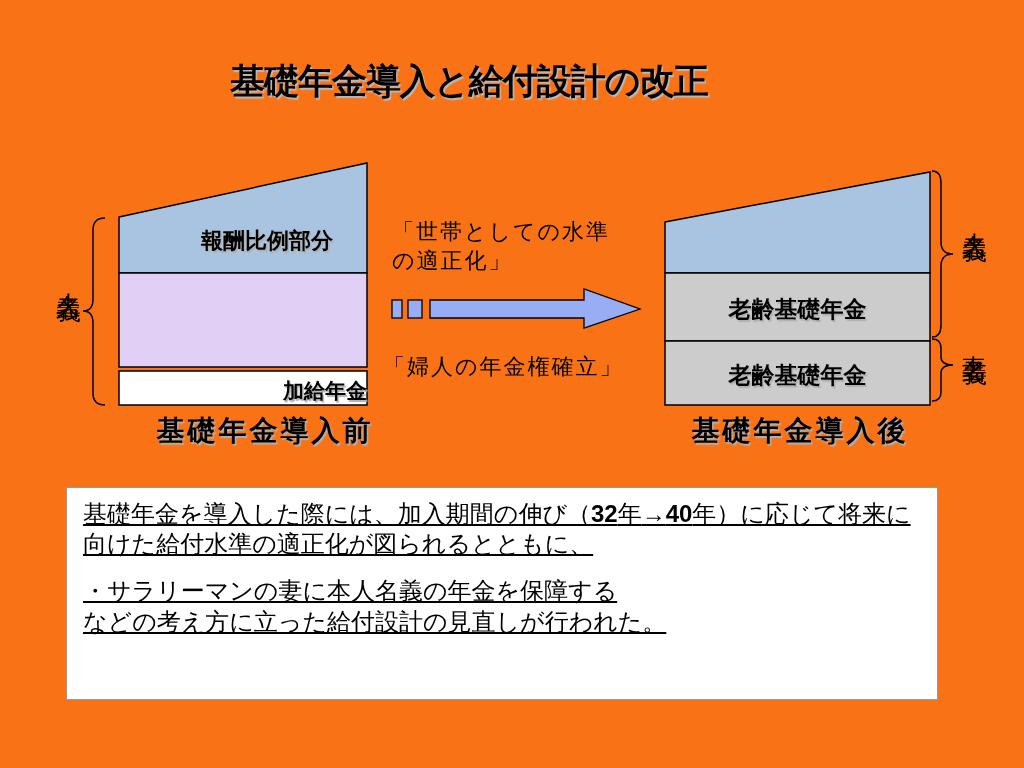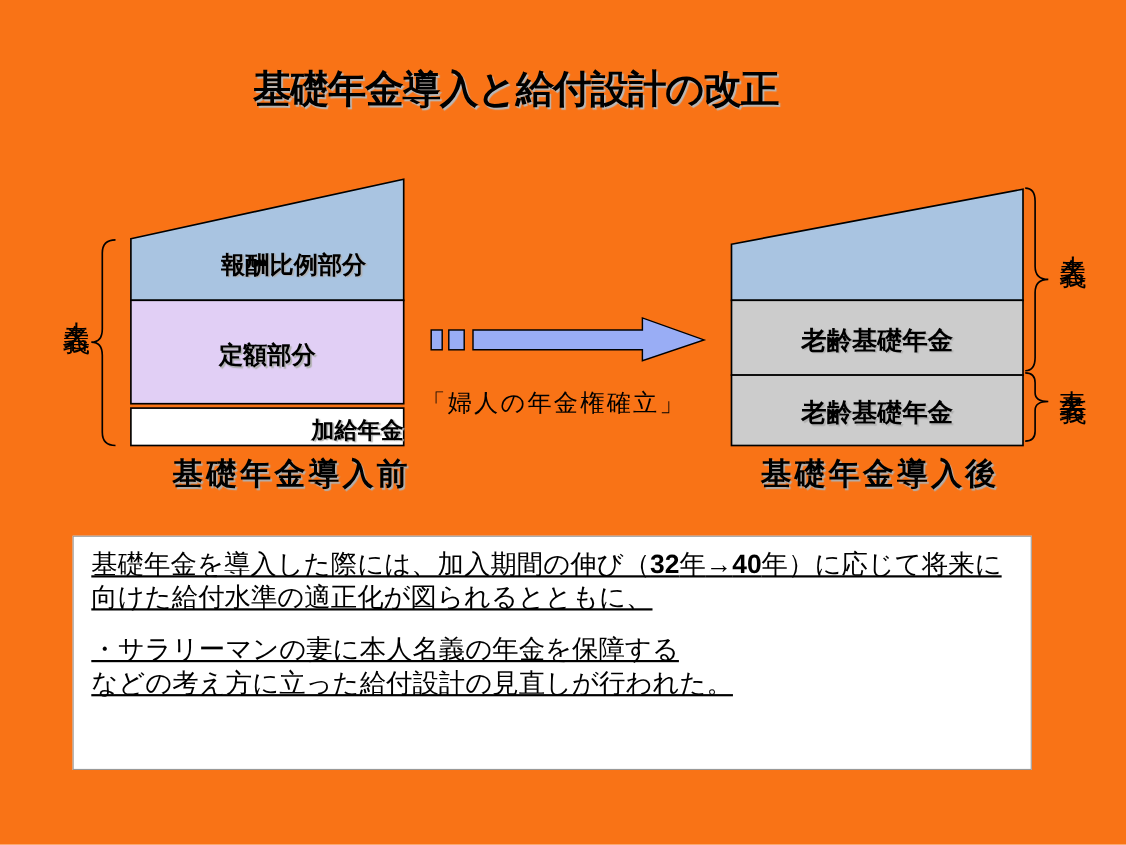--- a/index.html
+++ b/index.html
@@ -43,29 +43,30 @@
 
   <div class="abs slide-title" style="left:230px;top:58px;">基礎年金導入と給付設計の改正</div>
 
   <svg class="abs" style="left:105px;top:155px;" width="270" height="255" viewBox="0 0 270 255">
     <polygon points="14,62 262,8 262,118 14,118" stroke="#000" stroke-width="1.5" fill="#A9C4E1"></polygon>
     <rect x="14" y="118" width="248" height="94" stroke="#000" stroke-width="1.5" fill="#E1CFF5"></rect>
     <rect x="14" y="216" width="248" height="34" stroke="#000" stroke-width="1.5" fill="#FFFFFF"></rect>
   </svg>
 
   <div class="abs layer-label" style="left:119px;top:226px;width:296px;font-size:22px;">報酬比例部分</div>
-  <div class="abs layer-label" style="left:119px;top:308px;width:248px;font-size:22px;">定額部分</div>
   <div class="abs layer-label" style="left:119px;top:377px;width:248px;font-size:21px;text-align:right;">加給年金</div>
   <div class="abs caption" style="left:120px;top:412px;width:290px;">基礎年金導入前</div>
 
   <svg class="abs" style="left:75px;top:210px;" width="40" height="200" viewBox="0 0 40 200">
     <path d="M30,8 Q18,8 18,20 L18,89 Q18,101 8,101 Q18,101 18,113 L18,183 Q18,195 30,195" fill="none" stroke="#000" stroke-width="1.5"></path>
   </svg>
   <div class="abs vlabel" style="left:56px;top:272px;">夫名義</div>
 
+  <div class="abs quote" style="left:392px;top:217px;">「世帯としての水準
+の適正化」</div>
 
   <svg class="abs" style="left:385px;top:283px;" width="262" height="50" viewBox="0 0 262 50">
     <rect x="7" y="17" width="10" height="18" stroke="#000" stroke-width="1.3" fill="#99ADF5"></rect>
     <rect x="23" y="17" width="14" height="18" stroke="#000" stroke-width="1.3" fill="#99ADF5"></rect>
     <polygon points="45,17 199,17 199,6 255,26 199,45 199,35 45,35" stroke="#000" stroke-width="1.3" fill="#99ADF5"></polygon>
   </svg>
 
   <div class="abs quote" style="left:383px;top:352px;text-align:right;">「婦人の年金権確立」</div>
 
   <svg class="abs" style="left:660px;top:165px;" width="280" height="245" viewBox="0 0 280 245">

